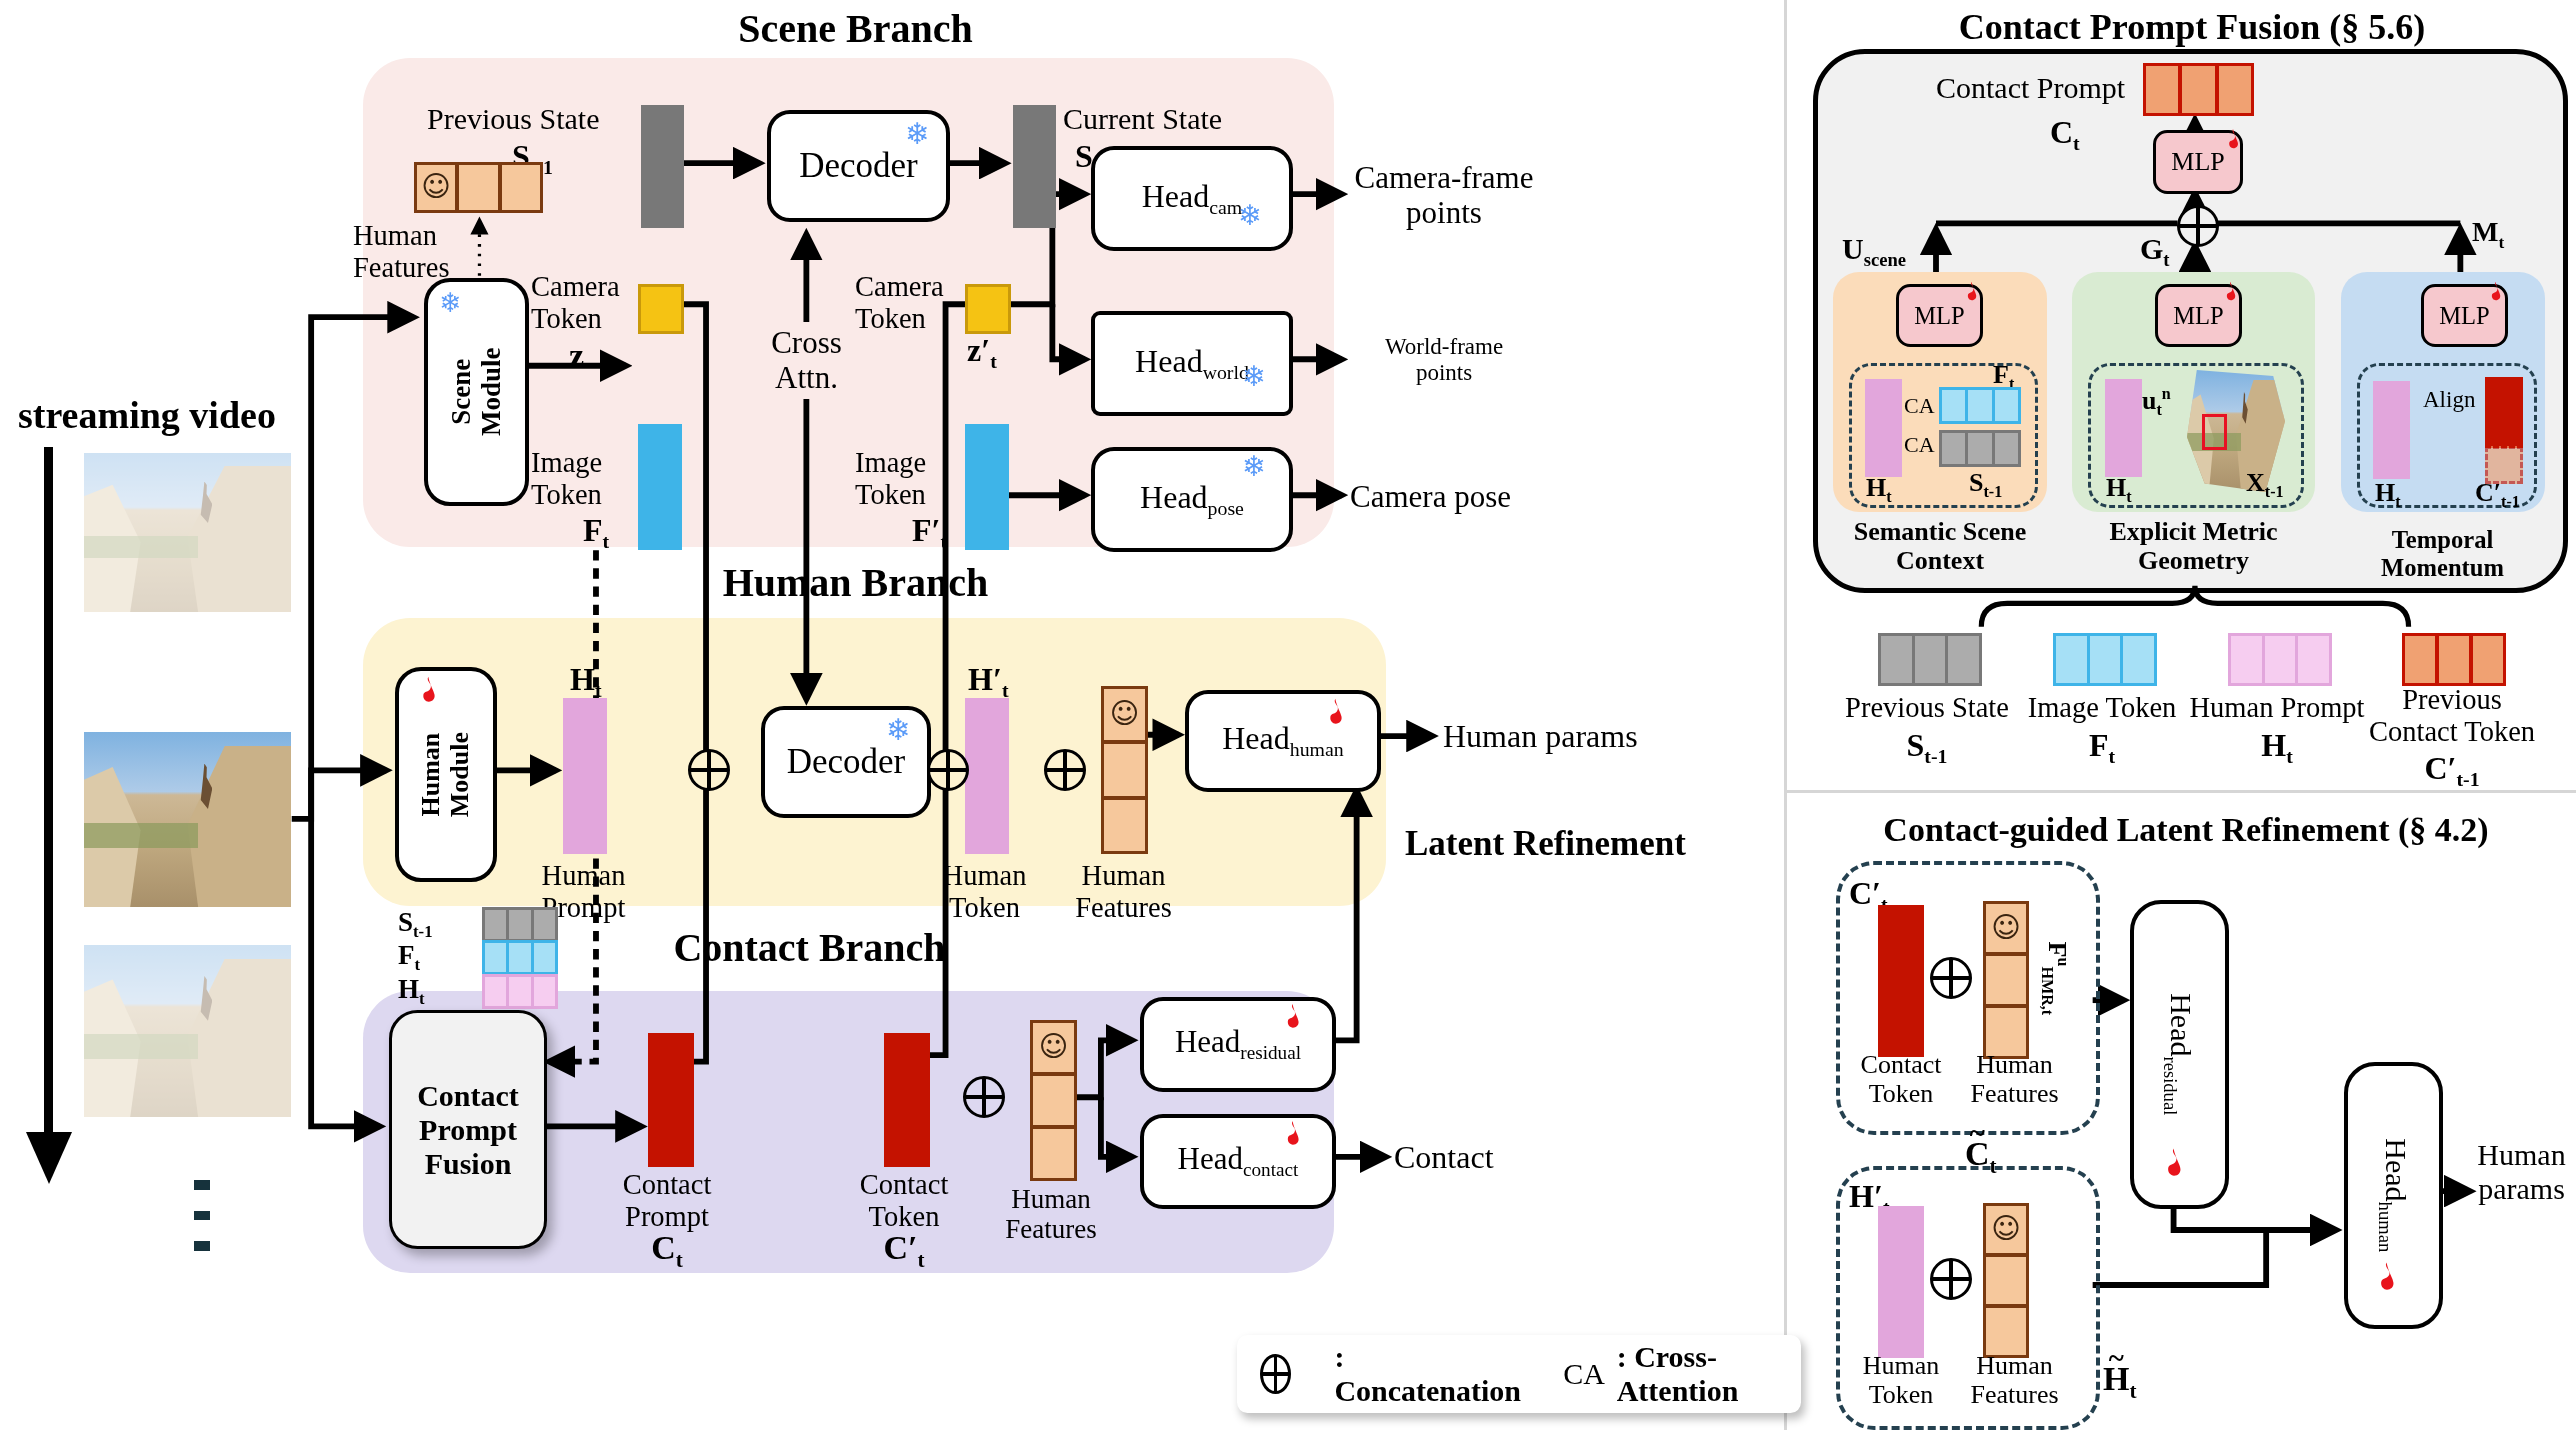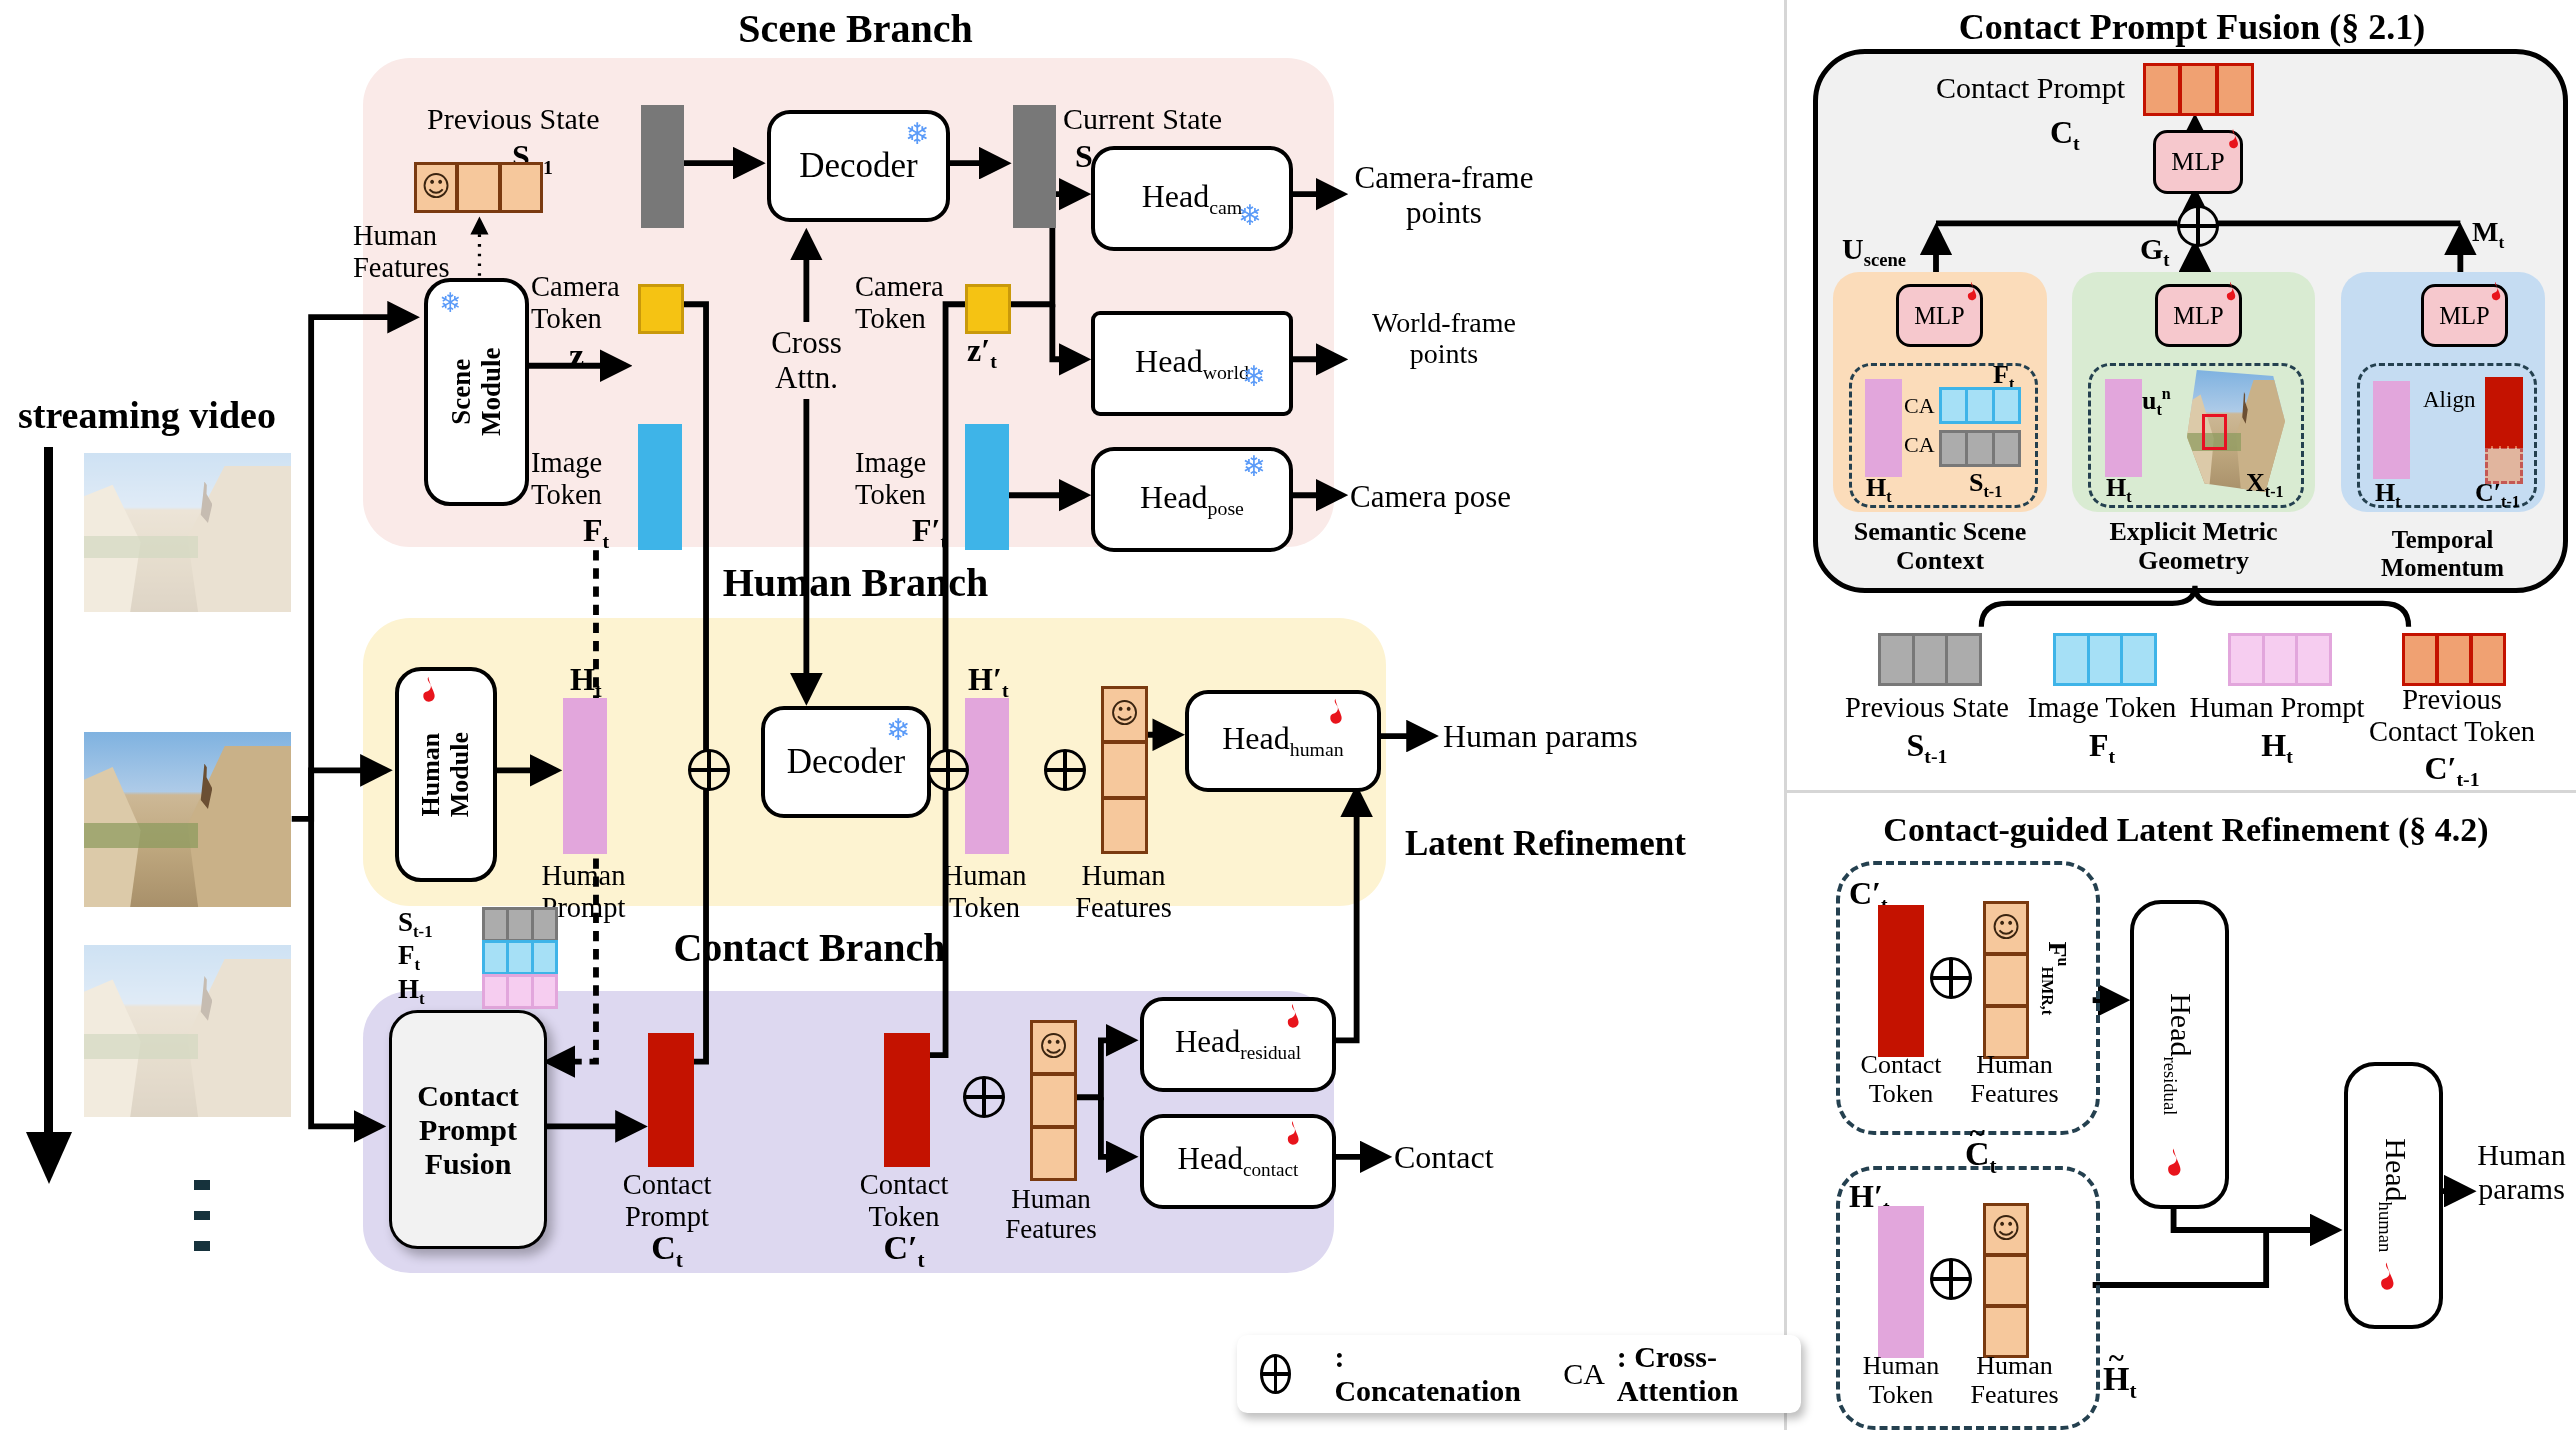--- a/index.html
+++ b/index.html
@@ -243,21 +243,21 @@
 </div>
 <span class="snow" style="left:1238px;top:202px;font-size:28.5px;">❄</span>
 <div class="lbl ctr" style="left:1347px;top:161px;width:194px;font-size:31px;z-index:6;">
   <span>Camera-frame</span><br><span>points</span>
 </div>
 
 <div class="wbox" style="left:1091px;top:311px;width:194px;height:97px;border-radius:9px;">
   <span style="font-size:32px;">Head<sub>world</sub></span>
 </div>
 <span class="snow" style="left:1242px;top:363px;font-size:28.5px;">❄</span>
-<div class="lbl ctr" style="left:1347px;top:307px;width:194px;font-size:28px;z-index:6;">
+<div class="lbl ctr" style="left:1347px;top:334px;width:194px;font-size:23px;z-index:6;">
   <span>World-frame</span><br><span>points</span>
 </div>
 
 <div class="wbox" style="left:1091px;top:447px;width:194px;height:97px;">
   <span style="font-size:32px;">Head<sub>pose</sub></span>
 </div>
 <span class="snow" style="left:1242px;top:453px;font-size:28.5px;">❄</span>
 <div class="lbl" style="left:1350px;top:480px;width:194px;font-size:31px;z-index:6;">Camera pose</div>
 
 <div class="lbl title" style="left:661px;top:561px;width:389px;font-size:40px;z-index:6;">Human Branch</div>
@@ -386,21 +386,21 @@
 <div class="lbl" style="left:1394px;top:1140px;font-size:32px;z-index:6;">Contact</div>
 
 <div class="legendcard" style="left:1237px;top:1335px;width:518px;height:78px;padding:0 23px;gap:11.7px;">
   <span class="opl-inline"></span>
   <span class="lbl-in b" style="font-size:30px;margin-left:32px;">: Concatenation</span>
   <span style="width:26px;"></span>
   <span style="font-size:30px;">CA</span>
   <span class="b" style="font-size:30px;">: Cross-Attention</span>
 </div>
 
-<div class="lbl title" style="left:1826px;top:6.5px;width:732px;font-size:36px;z-index:6;">Contact Prompt Fusion (§ 2.1)</div>
+<div class="lbl title" style="left:1826px;top:6.5px;width:732px;font-size:36px;z-index:6;">Contact Prompt Fusion (§ 5.6)</div>
 <div class="graybox" style="left:1813px;top:49px;width:745px;height:534px;"></div>
 
 <div class="lbl rgt" style="left:1936px;top:71px;width:194px;font-size:30px;z-index:6;">Contact Prompt</div>
 <div class="token tk-red" style="left:2143px;top:63px;width:105px;height:47px;">
     <i></i>
     <i></i>
     <i></i>
   </div>
 <div class="lbl b" style="left:2050px;top:115px;font-size:32px;z-index:6;">C<sub>t</sub></div>
 

